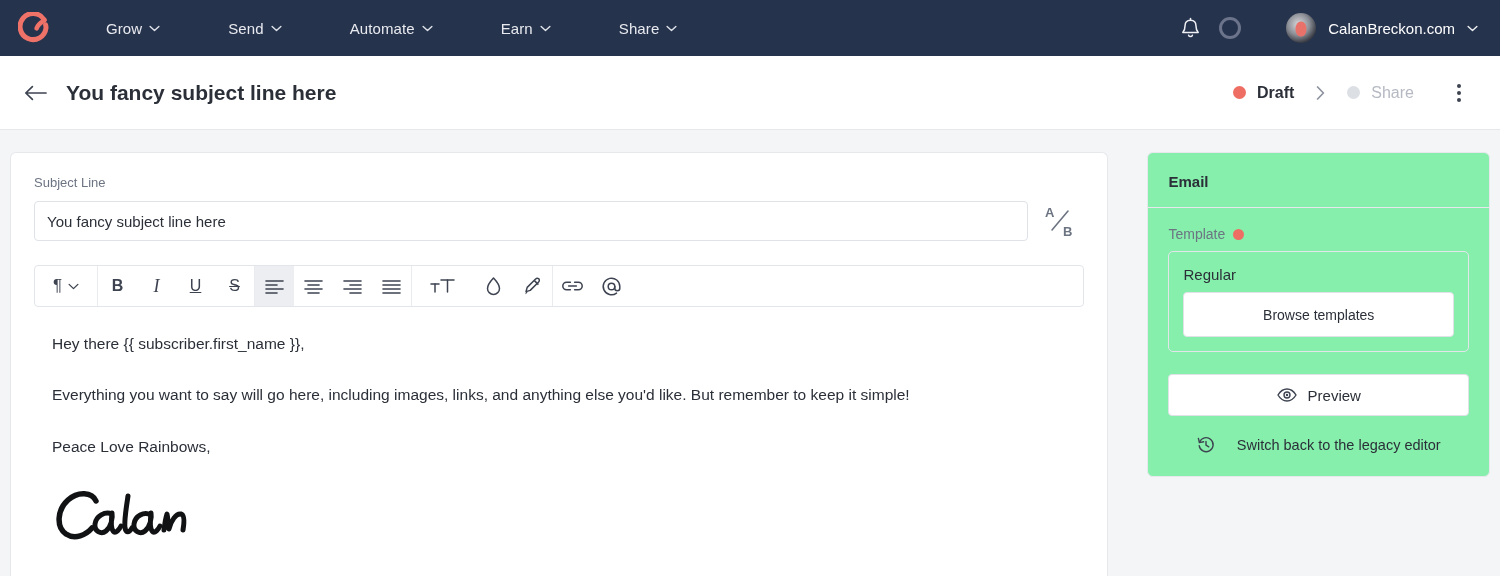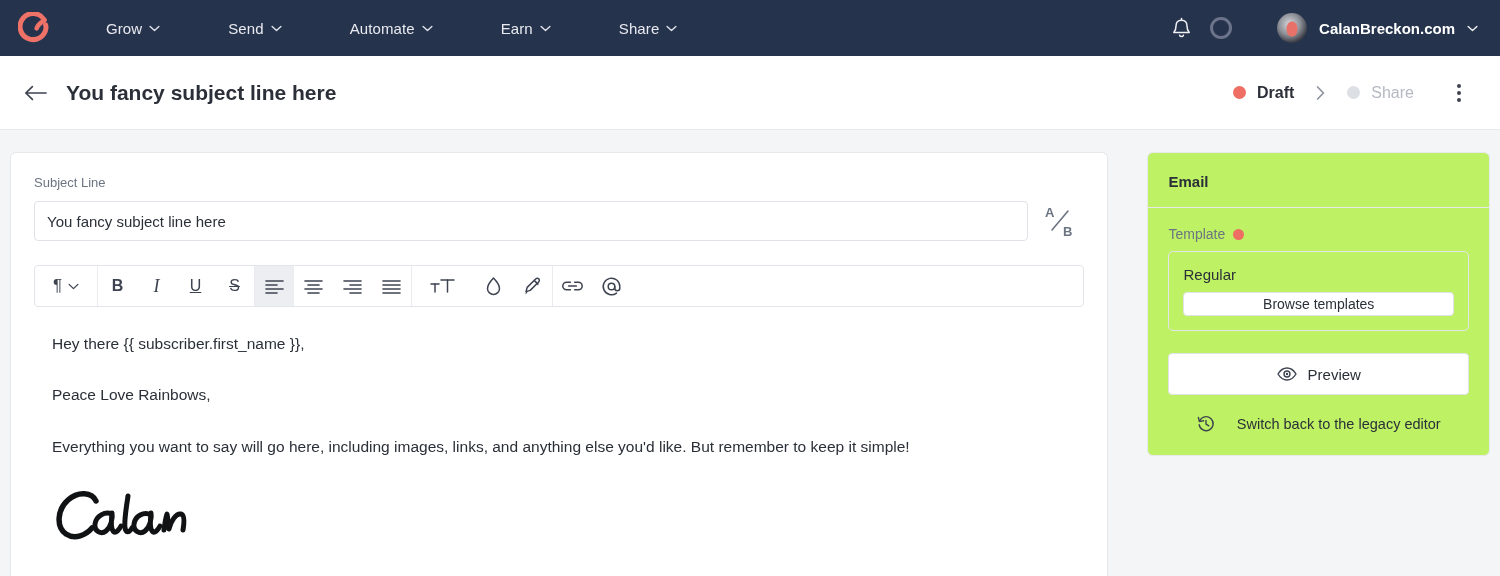--- a/index.html
+++ b/index.html
@@ -29,21 +29,21 @@
   .chev-d { width: 11px; height: 7px; display: block; }
   .nav-right {
     margin-left: auto; display: flex; align-items: center; gap: 0;
   }
   .nav-icon-btn {
     width: 40px; height: 40px; display: flex; align-items: center;
     justify-content: center; cursor: pointer;
   }
   .ring-icon { width: 22px; height: 22px; border: 3px solid #6b748a; border-radius: 50%; }
   .acct {
-    display: flex; align-items: center; gap: 12px; margin-left: 36px; cursor: pointer; font-weight: bold;
+    display: flex; align-items: center; gap: 12px; margin-left: 36px; cursor: pointer;
   }
   .avatar {
     width: 30px; height: 30px; border-radius: 50%;
     background: radial-gradient(circle at 42% 38%, #d9dade 0%, #8d9097 42%, #3a3d45 72%, #23252b 100%);
     position: relative; overflow: hidden; flex: none;
   }
   .avatar::after {
     content: ""; position: absolute; left: 50%; top: 52%;
     transform: translate(-50%,-50%);
     width: 11px; height: 15px; border-radius: 48% 48% 45% 45%;
@@ -118,21 +118,21 @@
   .tb-txt.under { text-decoration: underline; font-size: 16px; }
   .tb-txt.strike { text-decoration: line-through; font-size: 16px; }
 
   
   .compose { padding: 26px 20px 0 18px; }
   .compose p { font-size: 15.5px; color: #2b2f38; line-height: 1.45; margin-bottom: 29px; }
   .sig { margin-top: 2px; }
 
   
   .side-card {
-    width: 345px; background: #bef264; border: 1px solid #e6e8ec;
+    width: 345px; background: #86efac; border: 1px solid #e6e8ec;
     border-radius: 6px; overflow: hidden;
   }
   .side-head {
     padding: 20px 20px 17px 20px; border-bottom: 1px solid #e6e8ec;
   }
   .side-title { font-size: 15px; font-weight: bold; color: #2b2f38; }
   .side-body { padding: 18px 20px 22px 20px; }
   .tpl-label-row { display: flex; align-items: center; gap: 8px; margin-bottom: 9px; }
   .tpl-label { font-size: 14px; color: #6c7482; }
   .tpl-dot { width: 11px; height: 11px; border-radius: 50%; }
@@ -148,21 +148,21 @@
   .thumb .blk { margin-top: 14px; }
   .thumb .sigmini {
     font-family: "Liberation Serif", serif; font-style: italic;
     font-size: 11px; color: #16181c; margin-top: 3px; letter-spacing: -.3px;
   }
   .thumb .foot { position: absolute; left: 8px; right: 8px; bottom: 9px; }
   .tpl-right { flex: 1; }
   .tpl-name { font-size: 15px; color: #2b2f38; margin-bottom: 9px; }
   .browse-btn {
     border: 1px solid #dfe2e7; border-radius: 4px; background: #fff;
-    height: 24px; width: 100%; font-size: 14px; color: #2b2f38;
+    height: 45px; width: 100%; font-size: 14px; color: #2b2f38;
     font-family: "Liberation Sans", sans-serif; cursor: pointer;
     display: flex; align-items: center; justify-content: center;
   }
   .preview-btn {
     margin-top: 22px; border: 1px solid #dfe2e7; border-radius: 4px;
     background: #fff; height: 42px; width: 100%; display: flex;
     align-items: center; justify-content: center; gap: 11px;
     font-size: 15px; color: #2b2f38; cursor: pointer;
     font-family: "Liberation Sans", sans-serif;
   }
@@ -390,22 +390,22 @@
           <g fill="none" stroke="#3d4350" stroke-width="1.5" stroke-linecap="round">
             <circle cx="10.5" cy="10.5" r="3.3"></circle>
             <path d="M13.8 10.5 v1.8 a2.5 2.5 0 0 0 5 0 V10.5 a8.3 8.3 0 1 0 -3.3 6.6"></path>
             </g>
         </svg>
         </div>
     </div>
 
     <div class="compose">
       <p>Hey there {{ subscriber.first_name }},</p>
+      <p>Everything you want to say will go here, including images, links, and anything else you'd like. But remember to keep it simple!</p>
       <p>Peace Love Rainbows,</p>
-      <p>Everything you want to say will go here, including images, links, and anything else you'd like. But remember to keep it simple!</p>
       <div class="sig">
         <svg width="150" height="62" viewBox="0 0 150 62">
           <g fill="none" stroke="#111214" stroke-linecap="round" stroke-linejoin="round">
             <path d="M44 14 C40 5 26 4 16 13 C5 23 4 40 14 47 C23 53 34 48 40 41" stroke-width="5.5"></path>
             <path d="M60 27 C53 24 44 29 43 37 C42 44 49 48 54 44 C59 40 61 31 60 26 C59 35 59 43 62 45 C64 46 67 43 69 39" stroke-width="5"></path>
             <path d="M76 9 C74 22 72 34 73 41 C74 46 77 46 80 41" stroke-width="5"></path>
             <path d="M99 28 C92 24 83 29 82 37 C81 44 88 48 93 44 C98 40 100 31 99 26 C98 35 98 43 101 45 C103 46 106 43 108 39" stroke-width="5"></path>
             <path d="M112 43 C113 35 114 30 115 27 C116 31 116 38 117 42 C119 34 124 26 129 27 C133 28 132 37 131 43" stroke-width="5"></path>
           </g>
         </svg>

